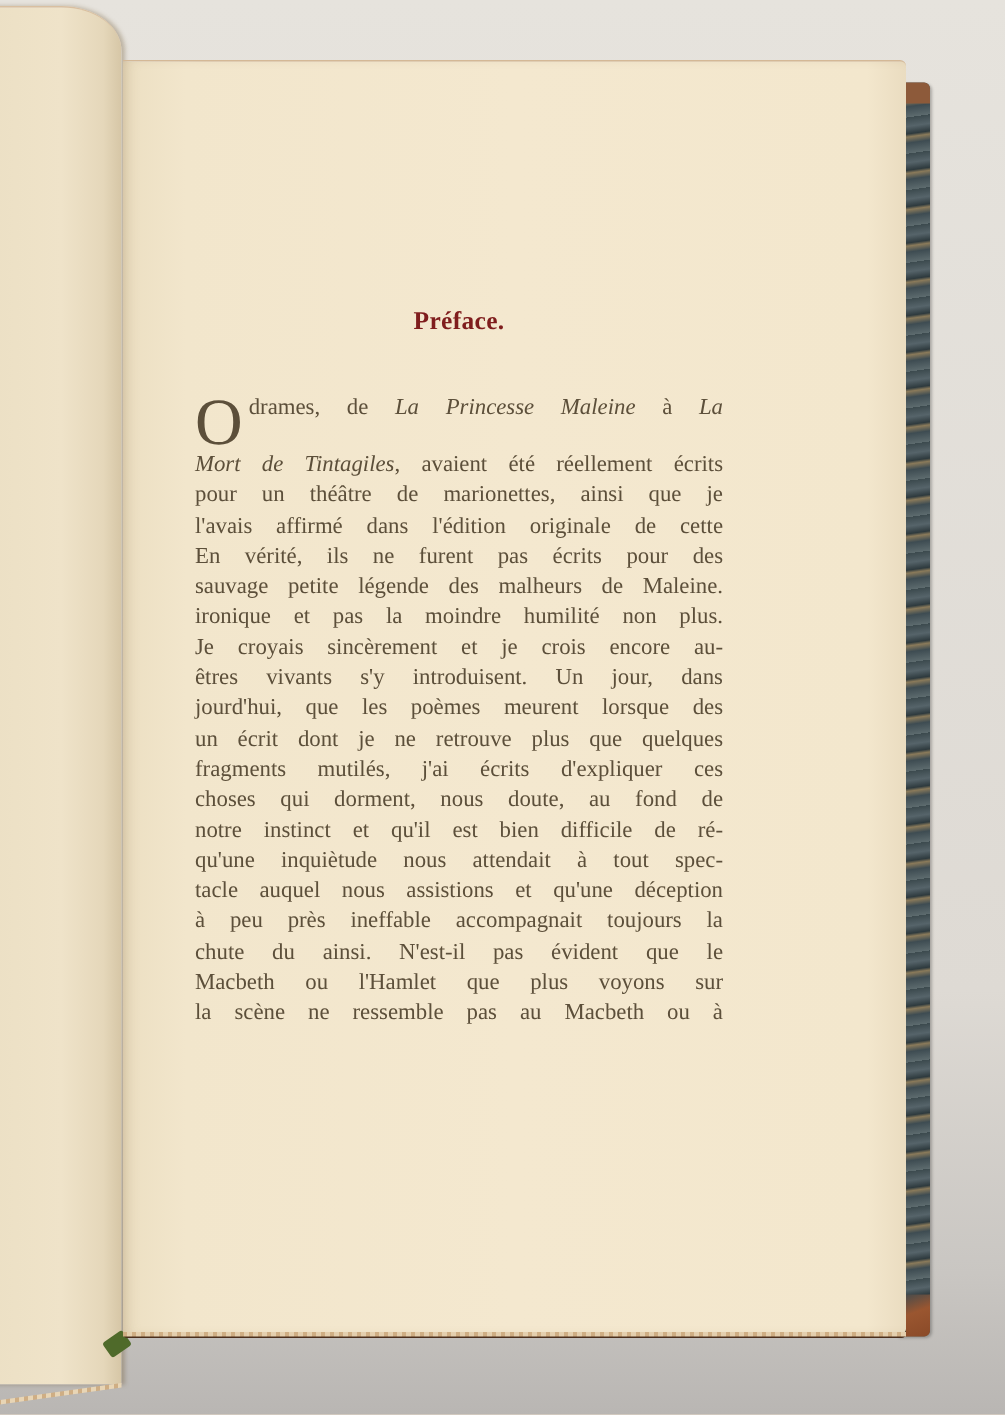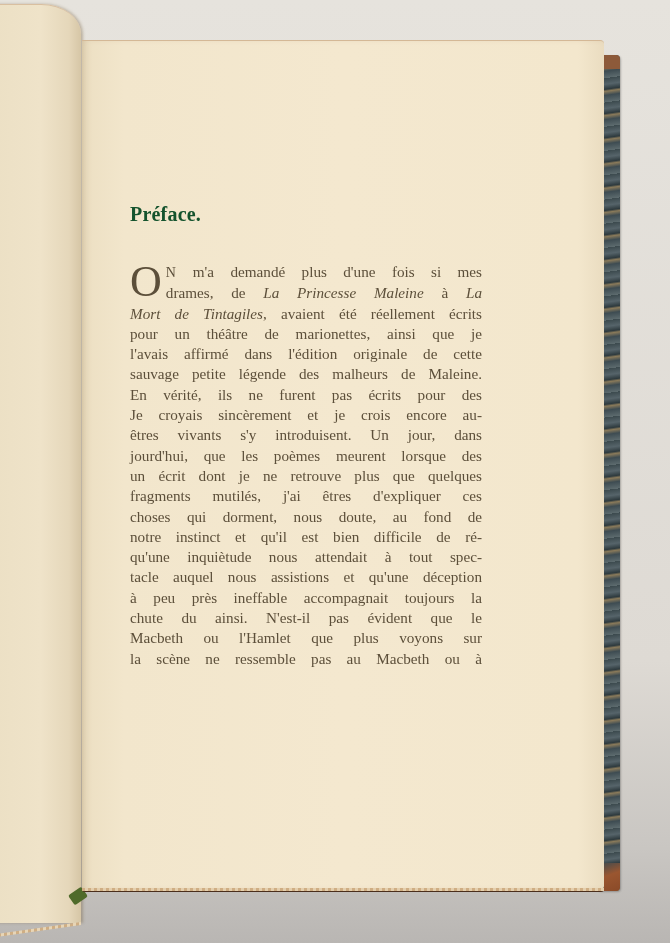--- a/index.html
+++ b/index.html
@@ -54,21 +54,21 @@
   }
   .ribbon {
     position: absolute; left: 70px; top: 890px; width: 16px; height: 12px;
     background: #4f6a2a; transform: rotate(-35deg); border-radius: 2px;
   }
   .text-block {
     position: absolute; left: 130px; top: 200px; width: 352px;
     color: #5c4f3a;
   }
   .title {
-    font-size: 20px; color: #14532d;
+    text-align: center; font-size: 17px; color: #7f1d1d;
     margin: 0 0 34px 0; letter-spacing: 0.2px; line-height: 28px;
   }
   .para {
     font-size: 15.2px; line-height: 20.3px; text-align: justify;
     text-align-last: justify; margin: 0;
   }
   .line { display: block; text-align: justify; text-align-last: justify; white-space: nowrap; }
   .dropcap {
     float: left; font-size: 44px; line-height: 36px; margin: 2px 4px 0 0;
     color: #5c4f3a; font-family: "Liberation Serif", serif;
@@ -82,32 +82,32 @@
 <div class="left-page"></div>
 <div class="ribbon"></div>
 <div class="cover-edge"></div>
 <div class="page-shadow"></div>
 <div class="main-page"></div>
 
 <div class="text-block">
   <h1 class="title">Préface.</h1>
   <div class="para">
     <span class="dropcap">O</span>
-    <span class="line"><span class="cap-n">N</span><span> m'a demandé plus d'une fois si mes</span></span>
     <span class="line"><span>drames, de </span><i>La Princesse Maleine</i><span> à </span><i>La</i></span>
     <span class="line" style="clear:left"><i>Mort de Tintagiles</i><span>, avaient été réellement écrits</span></span>
     <span class="line">pour un théâtre de marionettes, ainsi que je</span>
     <span class="line">l'avais affirmé dans l'édition originale de cette</span>
+    <span class="line">En vérité, ils ne furent pas écrits pour des</span>
     <span class="line">sauvage petite légende des malheurs de Maleine.</span>
-    <span class="line">En vérité, ils ne furent pas écrits pour des</span>
+    <span class="line">ironique et pas la moindre humilité non plus.</span>
     <span class="line">Je croyais sincèrement et je crois encore au-</span>
     <span class="line">êtres vivants s'y introduisent.  Un jour, dans</span>
     <span class="line">jourd'hui, que les poèmes meurent lorsque des</span>
     <span class="line">un écrit dont je ne retrouve plus que quelques</span>
-    <span class="line">fragments mutilés, j'ai êtres d'expliquer ces</span>
+    <span class="line">fragments mutilés, j'ai écrits d'expliquer ces</span>
     <span class="line">choses qui dorment, nous doute, au fond de</span>
     <span class="line">notre instinct et qu'il est bien difficile de ré-</span>
     <span class="line">qu'une inquiètude nous attendait à tout spec-</span>
     <span class="line">tacle auquel nous assistions et qu'une déception</span>
     <span class="line">à peu près ineffable accompagnait toujours la</span>
     <span class="line">chute du ainsi.  N'est-il pas évident que le</span>
     <span class="line">Macbeth ou l'Hamlet que plus voyons sur</span>
     <span class="line">la scène ne ressemble pas au Macbeth ou à</span>
   </div>
 </div>

